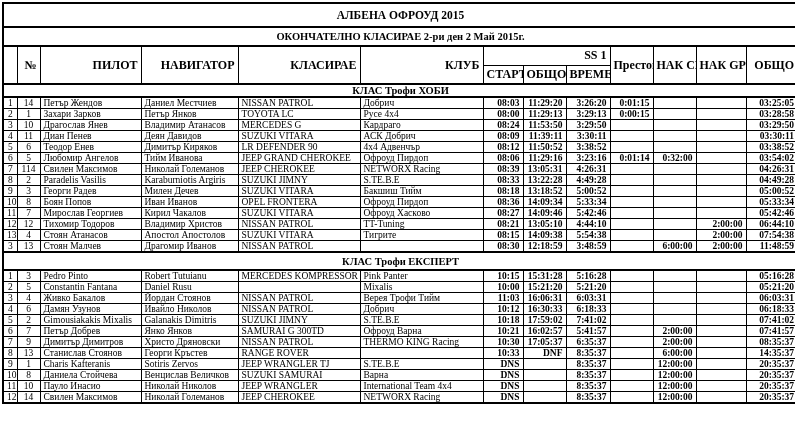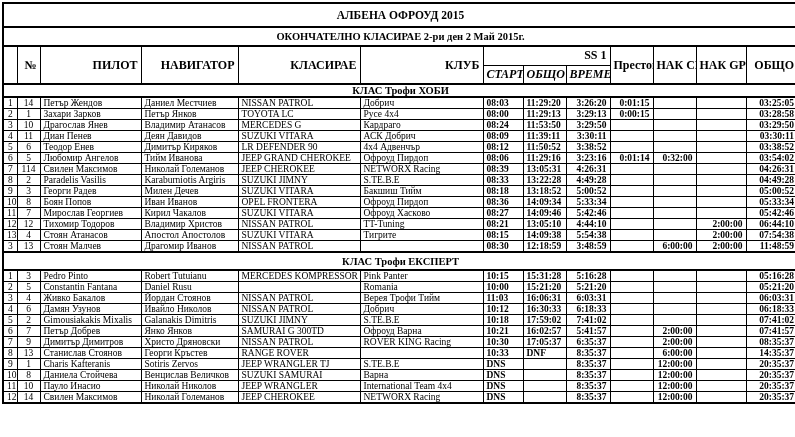--- a/index.html
+++ b/index.html
@@ -41,38 +41,38 @@
     font-weight: bold;
     font-size: 10.5px;
     border-bottom: 2px solid #000;
   }
   tr.head-row1 th, tr.head-row2 th {
     font-weight: bold;
     font-size: 12px;
     text-align: right;
     height: 19px;
   }
-  tr.head-row2 th { border-bottom: 2px solid #000; font-style: italic; }
+  tr.head-row2 th { border-bottom: 2px solid #000; }
   tr.section-row td {
     height: 13px;
     text-align: center;
     font-weight: bold;
     font-size: 10.5px;
     border-top: 2px solid #000;
     border-bottom: 2px solid #000;
   }
   tr.section-row.tall td { height: 18px; }
   tr.data-row td {
     height: 10px;
     font-size: 9.5px;
     line-height: 10px;
   }
   td.c0, td.c1 { text-align: center; }
   td.c2, td.c3, td.c4, td.c5 { text-align: left; }
-  td.c6, td.c7 { text-align: left; font-weight: bold; }
+  td.c6, td.c7 { text-align: right; font-weight: bold; }
   td.c8, td.c9, td.c10, td.c11, td.c12 { text-align: right; font-weight: bold; }
 </style>
 </head>
 <body>
 
 <div class="sheet">
   <table class="results">
     <colgroup>
       <col style="width:14px">
         <col style="width:23px">
@@ -345,21 +345,21 @@
           <td class="c10"></td>
           <td class="c11"></td>
           <td class="c12">05:16:28</td>
         </tr>
         <tr class="data-row">
           <td class="c0">2</td>
           <td class="c1">5</td>
           <td class="c2">Constantin Fantana</td>
           <td class="c3">Daniel Rusu</td>
           <td class="c4"></td>
-          <td class="c5">Romania</td>
+          <td class="c5">Mixalis</td>
           <td class="c6">10:00</td>
           <td class="c7">15:21:20</td>
           <td class="c8">5:21:20</td>
           <td class="c9"></td>
           <td class="c10"></td>
           <td class="c11"></td>
           <td class="c12">05:21:20</td>
         </tr>
         <tr class="data-row">
           <td class="c0">3</td>
@@ -420,21 +420,21 @@
           <td class="c10">2:00:00</td>
           <td class="c11"></td>
           <td class="c12">07:41:57</td>
         </tr>
         <tr class="data-row">
           <td class="c0">7</td>
           <td class="c1">9</td>
           <td class="c2">Димитър Димитров</td>
           <td class="c3">Христо Дряновски</td>
           <td class="c4">NISSAN PATROL</td>
-          <td class="c5">ROVER KING Racing</td>
+          <td class="c5">THERMO KING Racing</td>
           <td class="c6">10:30</td>
           <td class="c7">17:05:37</td>
           <td class="c8">6:35:37</td>
           <td class="c9"></td>
           <td class="c10">2:00:00</td>
           <td class="c11"></td>
           <td class="c12">08:35:37</td>
         </tr>
         <tr class="data-row">
           <td class="c0">8</td>

